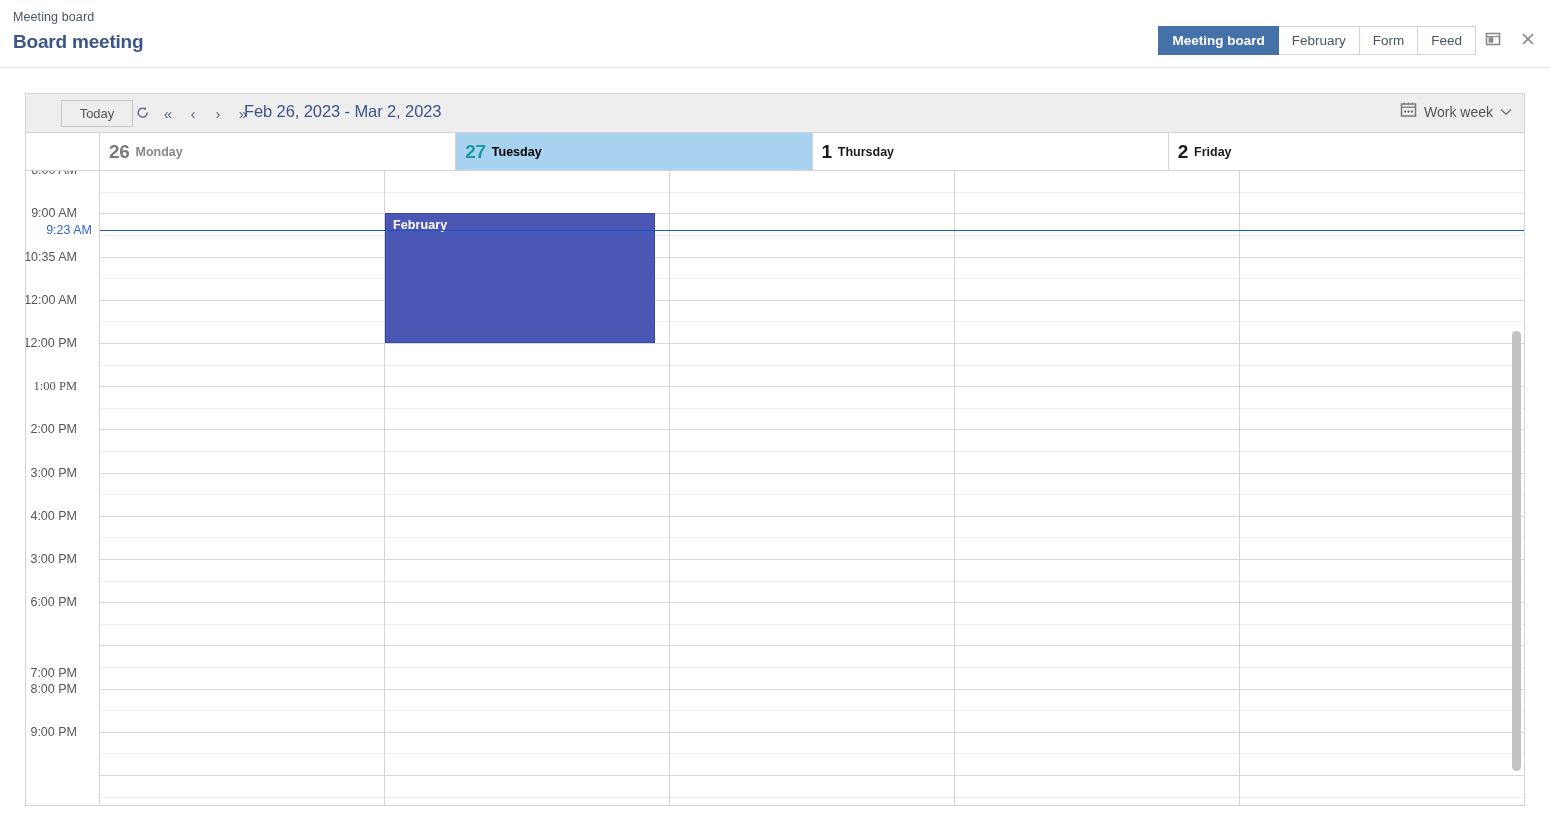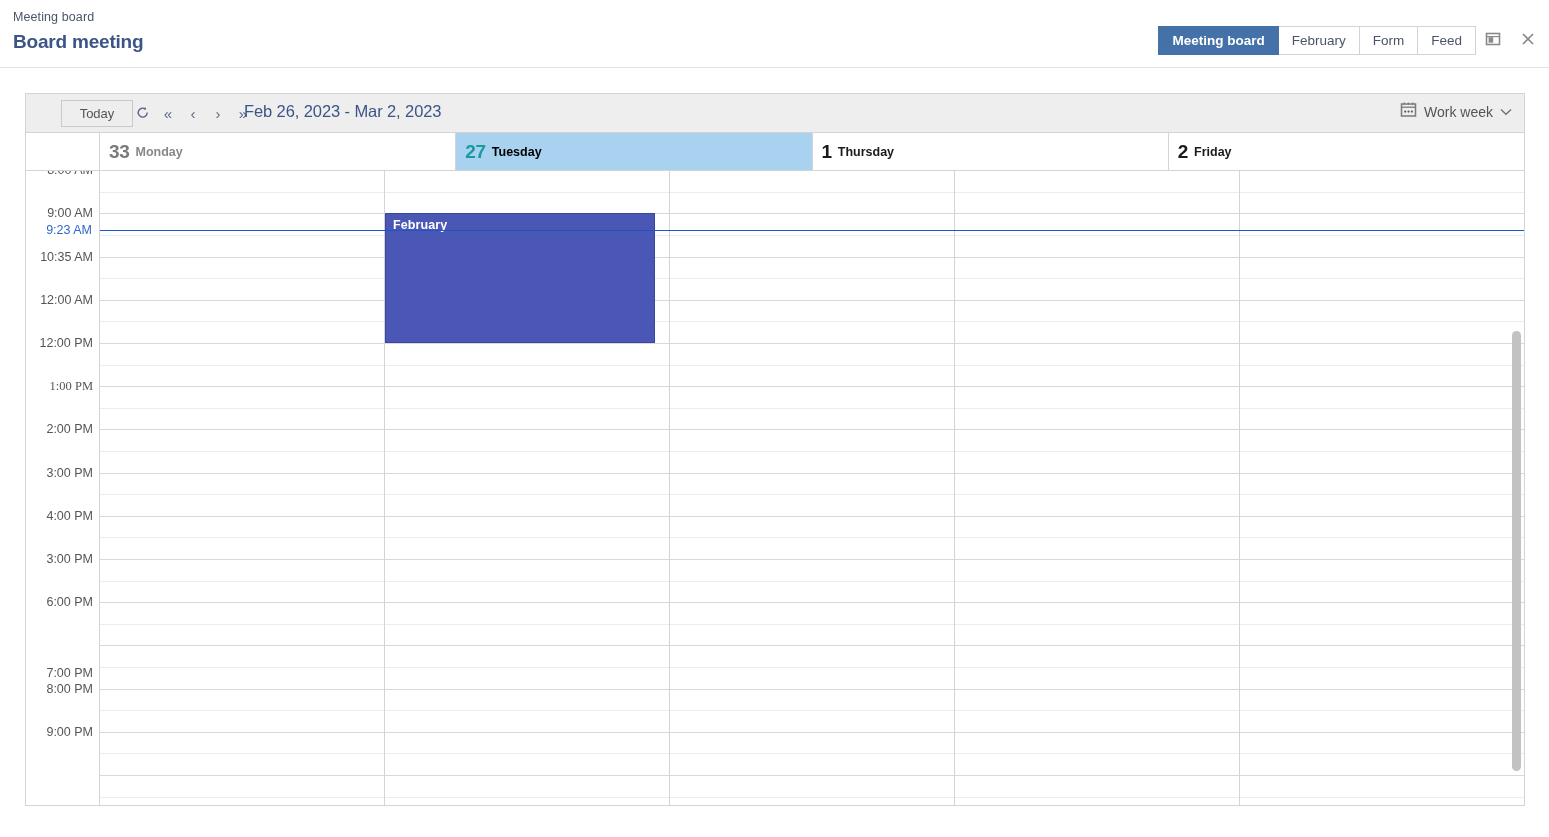--- a/index.html
+++ b/index.html
@@ -186,21 +186,21 @@
   }
   .grid-flex { display: flex; height: 100%; position: relative; }
   .gutter {
     width: 74px; min-width: 74px;
     position: relative;
     border-right: 1px solid #d4d4d4;
     background: #ffffff;
   }
   .hour-label {
     position: absolute;
-    right: 6px;
+    right: 22px;
     font-size: 12.5px;
     color: #555555;
     transform: translateY(-50%);
     white-space: nowrap;
     text-align: right;
   }
   .day-col {
     flex: 1 1 0;
     position: relative;
     border-right: 1px solid #d4d4d4;
@@ -337,21 +337,21 @@
         <svg width="12" height="8" viewBox="0 0 12 8">
           <path d="M1 1.5 L6 6.3 L11 1.5" fill="none" stroke="#777777" stroke-width="1.5"></path>
         </svg>
       </span>
     </div>
   </div>
 
   <div class="days-row">
     <div class="gutter-head"></div>
     <div class="day-head">
-      <span class="day-num">33</span>
+      <span class="day-num">26</span>
       <span class="day-name">Monday</span>
     </div>
     <div class="day-head today">
       <span class="day-num">27</span>
       <span class="day-name">Tuesday</span>
     </div>
     <div class="day-head dark">
       <span class="day-num">1</span>
       <span class="day-name">Thursday</span>
     </div>

